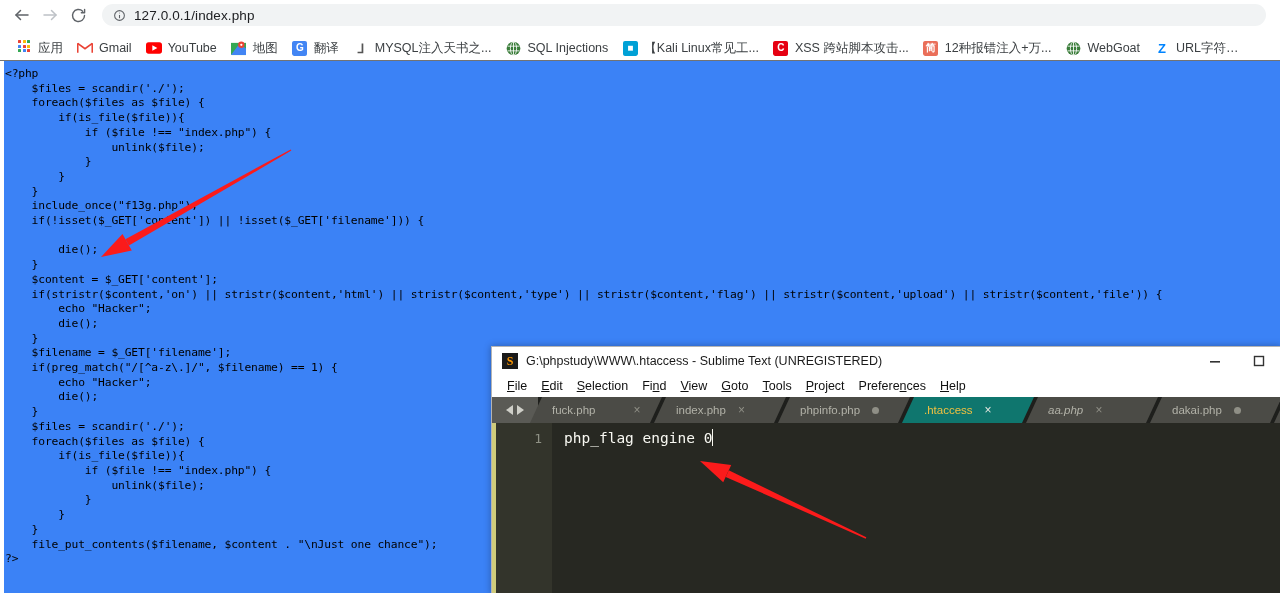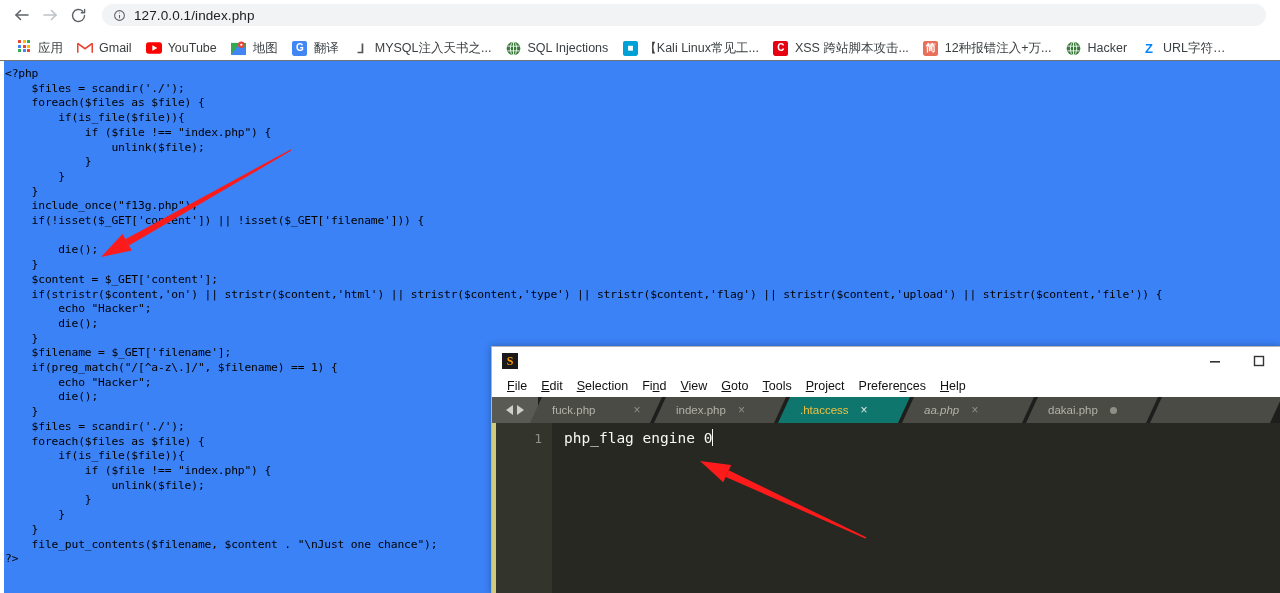--- a/index.html
+++ b/index.html
@@ -363,21 +363,21 @@
       </div>
       <div class="bm">
         <span class="bm-ico">
           <svg width="15" height="15" viewBox="0 0 16 16">
             <circle cx="8" cy="8" r="7.3" fill="#3a7d3a"></circle>
             <path d="M1.6 5.5h12.8M1.6 10.5h12.8" stroke="#fff" stroke-width="0.9" fill="none"></path>
             <ellipse cx="8" cy="8" rx="3.3" ry="7.3" fill="none" stroke="#fff" stroke-width="0.9"></ellipse>
             <line x1="8" y1="0.7" x2="8" y2="15.3" stroke="#fff" stroke-width="0.9"></line>
           </svg>
         </span>
-        <span class="bm-label">Hacker</span>
+        <span class="bm-label">WebGoat</span>
       </div>
       <div class="bm">
         <span class="bm-ico" style="color: rgb(0, 132, 255); font-weight: bold; font-size: 13px;">Z</span>
         <span class="bm-label">URL字符…</span>
       </div>
     </div>
 
   <div class="page-content">
     <pre class="php-src">&lt;?php
     $files = scandir('./');
@@ -412,20 +412,21 @@
         }
     }
     file_put_contents($filename, $content . "\nJust one chance");
 ?&gt;</pre>
   </div>
 
   <div class="sublime">
 
     <div class="st-titlebar">
       <div class="st-logo">S</div>
+      <div class="st-title">G:\phpstudy\WWW\.htaccess - Sublime Text (UNREGISTERED)</div>
       <div class="st-winbtns">
         <div class="st-wb">
           <svg width="12" height="12" viewBox="0 0 12 12">
               <rect x="1" y="6" width="10" height="1.6" fill="#333"></rect>
             </svg>
         </div>
         <div class="st-wb">
           <svg width="12" height="12" viewBox="0 0 12 12">
               <rect x="1.5" y="1.5" width="9" height="9" fill="none" stroke="#333" stroke-width="1.4"></rect>
             </svg>
@@ -452,20 +453,24 @@
         <span class="tri right"></span>
       </div>
     <div class="st-tab" style="z-index: 20; gap: 26px;">
           <span class="tab-name">fuck.php</span>
           <span class="tab-x">×</span>
         </div>
         <div class="st-tab" style="z-index: 19;">
           <span class="tab-name">index.php</span>
           <span class="tab-x">×</span>
         </div>
+        <div class="st-tab" style="z-index: 18;">
+          <span class="tab-name">phpinfo.php</span>
+          <span class="tab-dot"></span>
+        </div>
         <div class="st-tab active" style="z-index: 20;">
           <span class="tab-name">.htaccess</span>
           <span class="tab-x">×</span>
         </div>
         <div class="st-tab" style="z-index: 16; font-style: italic;">
           <span class="tab-name">aa.php</span>
           <span class="tab-x">×</span>
         </div>
         <div class="st-tab" style="z-index: 15;">
           <span class="tab-name">dakai.php</span>

